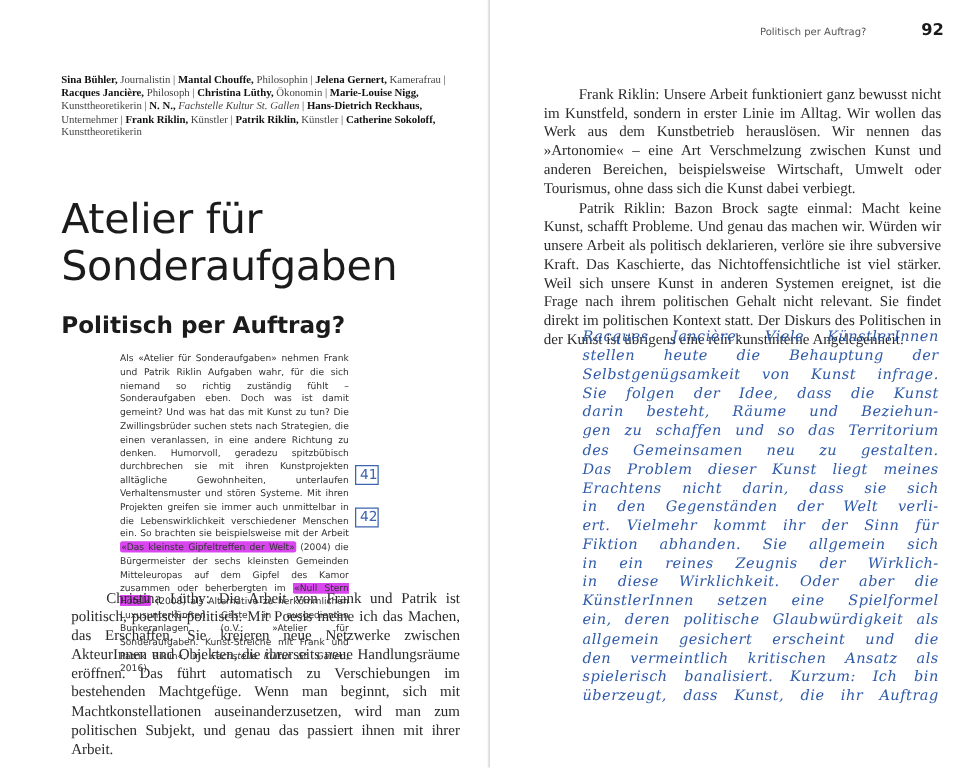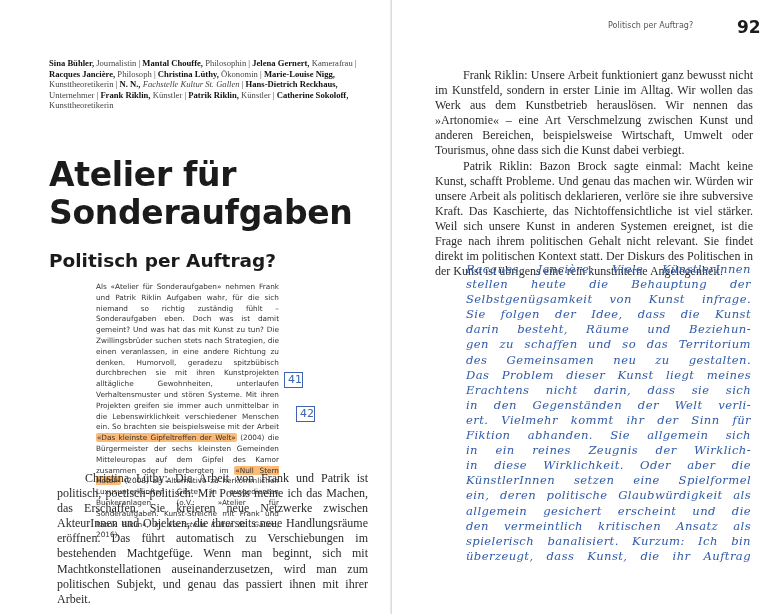--- a/index.html
+++ b/index.html
@@ -6,37 +6,37 @@
   body { width:782px; height:614px; background:#fdfdfd; position:relative; overflow:hidden; font-family:"DejaVu Serif", serif; color:#222; }
   .page { position:absolute; top:0; height:614px; background:#fff; }
   .page-left { left:0; width:421px; }
   .page-right { left:392px; width:390px; }
   .gutter { position:absolute; left:390px; top:0; width:3px; height:614px; background:linear-gradient(to right,#f0f0f0,#dcdcdc,#f0f0f0); }
 
   .contributors { position:absolute; left:49px; top:58px; width:312px; font-family:"Liberation Serif", serif; font-size:8.6px; line-height:10.6px; color:#444; }
   .contributors b { color:#111; }
   .contributors i { font-style:italic; }
 
-  .title { position:absolute; left:49px; top:156px; font-family:"DejaVu Sans", sans-serif; font-weight:bold; font-size:33px; line-height:38px; color:#1b1b1b; letter-spacing:-0.3px; margin:0; }
+  .title { position:absolute; left:49px; top:156px; font-family:"DejaVu Sans", sans-serif; font-weight:normal; font-size:33px; line-height:38px; color:#1b1b1b; letter-spacing:-0.3px; margin:0; }
   .subtitle { position:absolute; left:49px; top:250px; font-family:"DejaVu Sans", sans-serif; font-weight:bold; font-size:18.5px; color:#1b1b1b; margin:0; }
 
   .intro { position:absolute; left:96px; top:282px; width:183px; font-family:"DejaVu Sans", sans-serif; font-size:7.3px; line-height:10.8px; color:#333; text-align:justify; margin:0; hyphens:auto; }
-  .hl { background:#fdba74; border-radius:2px; padding:0 1px; }
+  .hl { background:#d946ef; border-radius:2px; padding:0 1px; }
   .intro i { font-style:italic; }
 
   .note-box { position:absolute; width:17px; height:14px; border:1.3px solid #3c64b0; color:#3c64b0; font-family:"DejaVu Sans", sans-serif; font-size:11px; line-height:14px; text-align:right; }
   .note-41 { left:284px; top:372px; }
-  .note-42 { left:296px; top:406px; }
+  .note-42 { left:284px; top:406px; }
 
   .body-text { font-family:"Liberation Serif", serif; font-size:12px; line-height:15.1px; color:#2a2a2a; text-align:justify; margin:8px; }
   .body-text .indent { display:inline-block; width:28px; }
   .left-body { position:absolute; left:49px; top:463px; width:311px; }
 
   .running-head { position:absolute; left:608px; top:21px; font-family:"DejaVu Sans", sans-serif; font-size:8px; color:#555; }
-  .page-number { position:absolute; left:737px; top:17px; font-family:"DejaVu Sans", sans-serif; font-weight:bold; font-size:17px; color:#1b1b1b; }
+  .page-number { position:absolute; left:737px; top:17px; font-family:"DejaVu Sans", sans-serif; font-weight:bold; font-size:13px; color:#1b1b1b; }
 
   .right-body { position:absolute; left:427px; top:60px; width:318px; }
   .right-body p { margin:0; }
 
   .handwriting { position:absolute; left:466px; top:262px; width:285px; font-family:"DejaVu Serif", serif; font-style:italic; font-size:11.6px; line-height:15.1px; color:#2f5aa8; letter-spacing:0.4px; word-spacing:5px; text-align:justify; }
   .hw-line { display:block; white-space:nowrap; text-align-last:justify; }
 </style>
 </head>
 <body>
 

